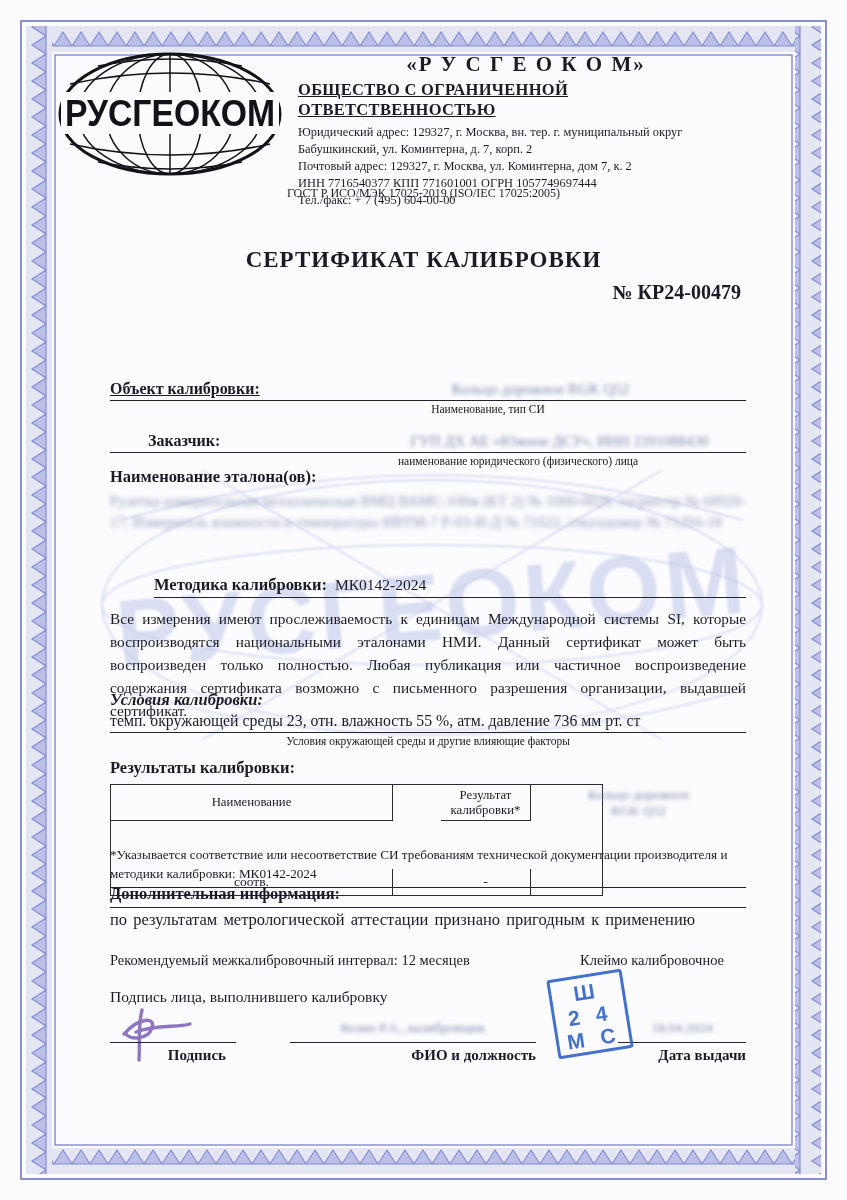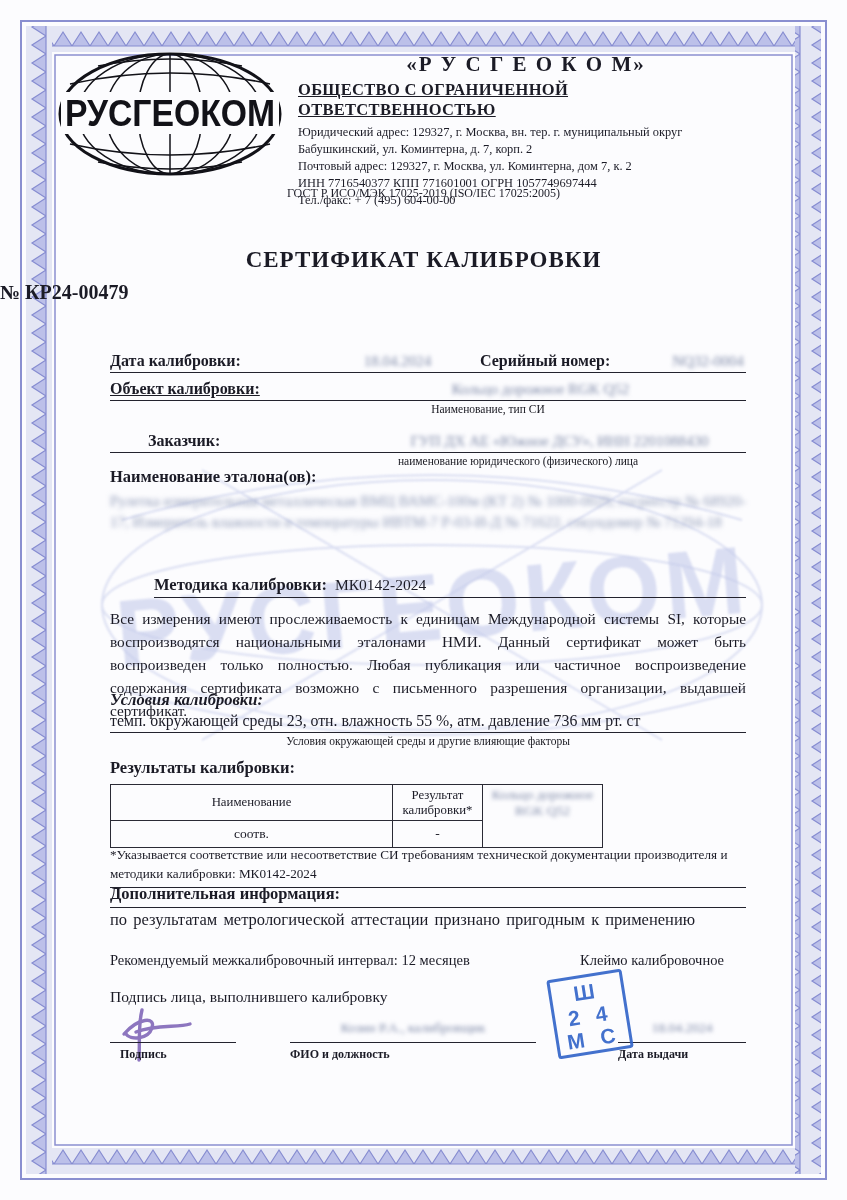--- a/index.html
+++ b/index.html
@@ -8,47 +8,47 @@
   .abs{position:absolute;}
   .frame-svg{left:0;top:0;}
   
   .logo{left:56px;top:50px;}
   .head-right{left:298px;top:52px;width:456px;}
   .co-title{font-size:21px;font-weight:bold;letter-spacing:2px;text-align:center;white-space:nowrap;}
   .co-sub{font-size:16.5px;font-weight:bold;text-decoration:underline;margin-top:3px;letter-spacing:.3px;}
   .addr{font-size:12.4px;line-height:1.38;margin-top:4px;}
   .cert-lines{left:55px;top:185px;width:737px;text-align:center;font-size:12px;line-height:1.45;}
   .doc-title{left:0;top:247px;width:847px;text-align:center;font-size:23px;font-weight:bold;letter-spacing:1px;}
-  .doc-num{left:0;top:281px;width:741px;text-align:left;font-size:20px;font-weight:bold;}
+  .doc-num{left:0;top:281px;width:741px;text-align:right;font-size:20px;font-weight:bold;}
   
   .fw{left:110px;width:636px;}
   .row{display:flex;align-items:flex-end;border-bottom:1.8px solid #23232e;padding-bottom:2px;}
   .lbl{font-weight:bold;font-size:16px;white-space:nowrap;}
   .val{font-size:15px;}
   .blur1{filter:blur(2.3px);color:#7e89a8;}
   .blur2{filter:blur(2.6px);color:#8d98b6;}
   .cap{font-size:11.5px;text-align:center;margin-top:2px;color:#17171f;}
   .just{text-align:justify;}
   .para{font-size:15.3px;line-height:1.5;}
   
-  .tbl{display:grid;grid-template-columns:282px 90px 119px;border:1.4px solid #2a2a35;width:491px;}
+  .tbl{display:grid;grid-template-columns:282px 90px 119px;border:1.4px solid #2a2a35;width:491px;gap:48px;}
   .tc{border-right:1px solid #2a2a35;display:flex;align-items:center;justify-content:center;
       text-align:center;padding:2px 4px;box-sizing:border-box;}
   .tc:nth-child(3n){border-right:none;}
   .th{font-size:12.8px;min-height:34px;border-bottom:1px solid #2a2a35;}
   .td{font-size:13.5px;min-height:26px;}
   .fnote{font-size:13.2px;line-height:1.45;border-bottom:1.6px solid #23232e;padding-bottom:4px;}
   .addlbl{font-weight:bold;font-size:16.5px;border-bottom:1.8px solid #23232e;padding-bottom:3px;}
   .addval{font-size:16.5px;word-spacing:2px;}
   .introw{display:flex;font-size:14.5px;}
   .introw .right{margin-left:auto;margin-right:22px;}
   .signcap{font-size:15.5px;}
   
   .sigline{position:absolute;border-bottom:1.6px solid #23232e;height:0;}
-  .siglab{position:absolute;font-size:12px;font-weight:bold;text-align:left;}
+  .siglab{position:absolute;font-size:15px;font-weight:bold;text-align:right;}
   .sigval{position:absolute;font-size:13.5px;text-align:center;}
   .stamp{position:absolute;left:552px;top:974px;width:76px;height:80px;border:3px solid #2f62c8;
          border-radius:3px;transform:rotate(-9deg);color:#2f62c8;text-align:center;
          font-family:"Liberation Sans",sans-serif;font-weight:bold;font-size:21px;line-height:1.12;
          letter-spacing:5px;padding-top:3px;box-sizing:border-box;opacity:.9;}
   .wm{left:82px;top:440px;opacity:.55;filter:blur(1px);pointer-events:none;}
 </style>
 </head>
 <body>
 
@@ -112,28 +112,20 @@
     </div>
   </div>
 
   <div class="abs cert-lines">
     <div>ГОСТ Р ИСО/МЭК 17025-2019 (ISO/IEC 17025:2005)</div>
   </div>
 
   <div class="abs doc-title">СЕРТИФИКАТ КАЛИБРОВКИ</div>
   <div class="abs doc-num">№ КР24-00479</div>
 
-  <div class="abs fw" style="top:352px;">
-    <div class="row">
-      <span class="lbl" style="width:205px;">Дата калибровки:</span>
-      <span class="val blur1" style="width:165px;text-align:center;">18.04.2024</span>
-      <span class="lbl" style="width:190px;">Серийный номер:</span>
-      <span class="val blur1" style="flex:1;text-align:center;">NQ32-0004</span>
-    </div>
-  </div>
 
   <div class="abs fw" style="top:380px;">
     <div class="row">
       <span class="lbl" style="width:225px;text-decoration:underline;">Объект калибровки:</span>
       <span class="val blur1" style="flex:1;text-align:center;">Кольцо дорожное RGK Q52</span>
     </div>
     <div class="cap" style="padding-left:120px;">Наименование, тип СИ</div>
   </div>
 
   <div class="abs fw" style="top:432px;">

